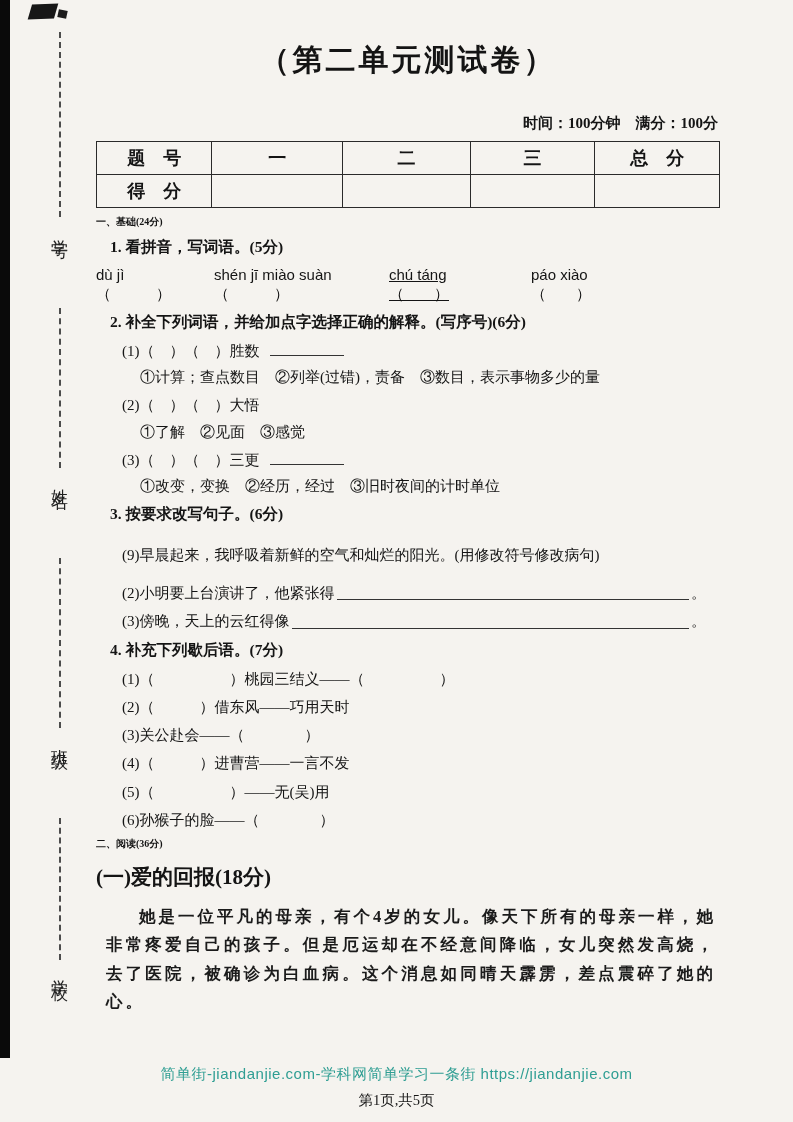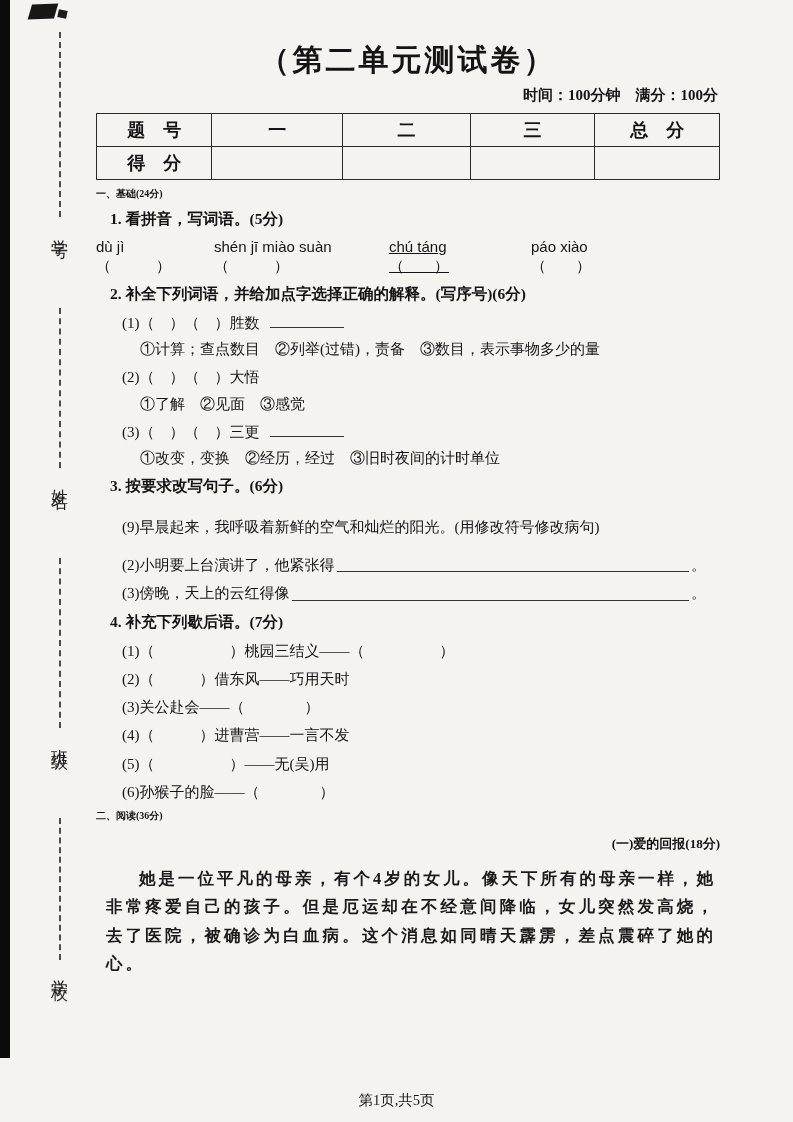--- a/index.html
+++ b/index.html
@@ -24,42 +24,42 @@
   .vlabel {
     position:absolute; left:38px; writing-mode:vertical-rl;
     font-size:17px; letter-spacing:4px; color:#1f1f1f; font-weight:400;
   }
   .pos1 { top:226px; } .pos2 { top:476px; } .pos3 { top:736px; } .pos4 { top:966px; }
 
   
   .content { position:absolute; left:96px; top:26px; width:624px; }
   .title { margin:0; text-align:center; font-size:41px; font-weight:700; letter-spacing:1px; line-height:1.2; white-space:nowrap; }
   .subtitle { margin:16px 0 0; text-align:center; font-size:30px; font-weight:700; letter-spacing:3px; line-height:1.2; }
-  .time-info { margin-top:8px; text-align:right; font-size:15px; font-weight:700; padding-right:2px; }
+  .time-info { margin-top:36px; text-align:right; font-size:15px; font-weight:700; padding-right:2px; }
 
   table.score-table { width:100%; border-collapse:collapse; margin-top:8px; table-layout:fixed; }
   table.score-table td { border:1.7px solid #2a2a2a; height:33px; text-align:center; font-size:18px; background:transparent; }
   table.score-table td.lbl { font-weight:700; }
 
   .sec-heading { margin-top:7px; font-size:10px; font-weight:700; }
   .q-title { margin-top:8px; margin-left:14px; font-size:15.5px; font-weight:700; }
   .pinyin-row { margin-top:8px; display:flex; font-size:15px; font-family:"Liberation Sans","DejaVu Sans",sans-serif; }
   .bracket-row { margin-top:2px; display:flex; font-size:15px; }
   .pinyin-row span, .bracket-row span { display:inline-block; text-align:left; }
   .c1 { width:118px; } .c2 { width:175px; } .c3 { width:142px;text-decoration:underline; } .c4 { width:120px; }
 
   .sub-line { margin-top:8px; margin-left:26px; font-size:15px; line-height:1.35; }
   .option-line { margin-top:7px; margin-left:44px; font-size:15px; }
   .blank-short { display:inline-block; width:74px; height:14px; border-bottom:1.3px solid #333; margin-left:10px; vertical-align:baseline; }
   .flexline { display:flex; align-items:flex-end; margin-right:14px; }
   .blank-grow { flex:1; border-bottom:1.3px solid #333; margin:0 2px 3px 2px; }
   .gap-top { margin-top:20px; }
   .gap-bottom { margin-bottom:18px; }
 
-  .center-heading { margin-top:12px; text-align:right; font-weight:700; font-size:13px; }
+  .center-heading { margin-top:12px; text-align:left; font-weight:700; font-size:21px; }
   .passage { margin:12px 4px 0 10px; font-size:16.5px; letter-spacing:3px; line-height:1.72; text-indent:2em; text-align:justify; font-weight:600; color:#1b1b1b;font-family:Liberation Serif, serif; }
 
   footer { position:absolute; left:0; right:0; bottom:12px; text-align:center; }
   .site-line { color:#2f9e93; font-size:15px; letter-spacing:0.5px; font-family:"Liberation Sans","DejaVu Sans",sans-serif; }
   .page-num { margin-top:7px; color:#161616; font-size:14.5px; }
 </style>
 </head>
 <body>
 
 <div class="page">
@@ -155,16 +155,17 @@
     <div class="sub-line">(5)（　　　　　）——无(吴)用</div>
     <div class="sub-line">(6)孙猴子的脸——（　　　　）</div>
 
     <div class="sec-heading">二、阅读(36分)</div>
     <div class="center-heading">(一)爱的回报(18分)</div>
     <p class="passage">她是一位平凡的母亲，有个4岁的女儿。像天下所有的母亲一样，她非常疼爱自己的孩子。但是厄运却在不经意间降临，女儿突然发高烧，去了医院，被确诊为白血病。这个消息如同晴天霹雳，差点震碎了她的心。</p>
 
   </main>
 
   <footer>
+    <div class="site-line">简单街-jiandanjie.com-学科网简单学习一条街 https://jiandanjie.com</div>
     <div class="page-num">第1页,共5页</div>
   </footer>
 
 </div>
 
 </body></html>

